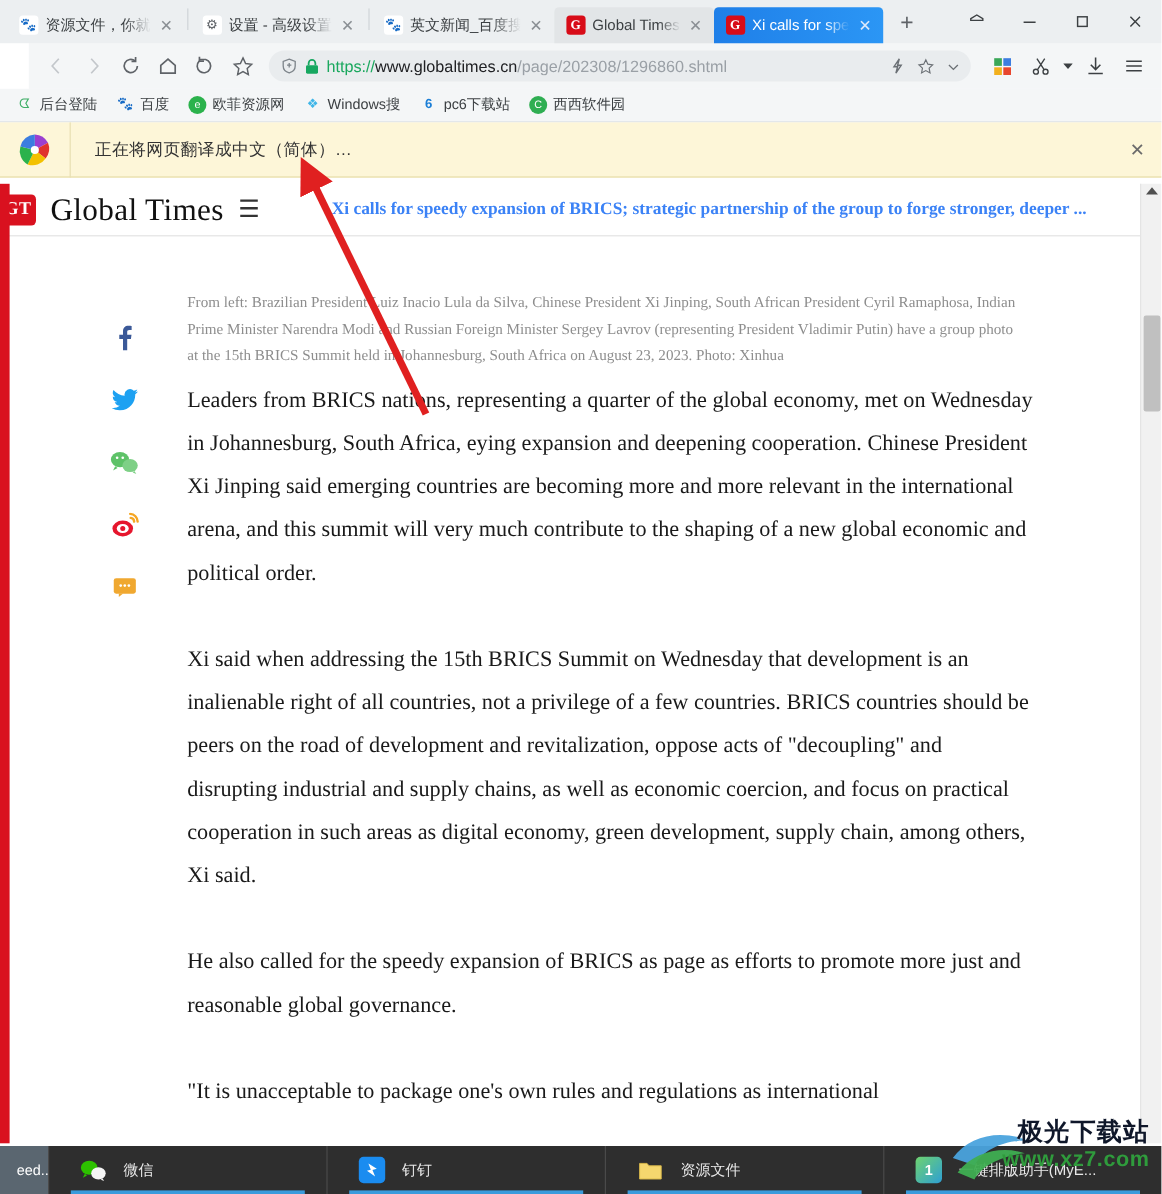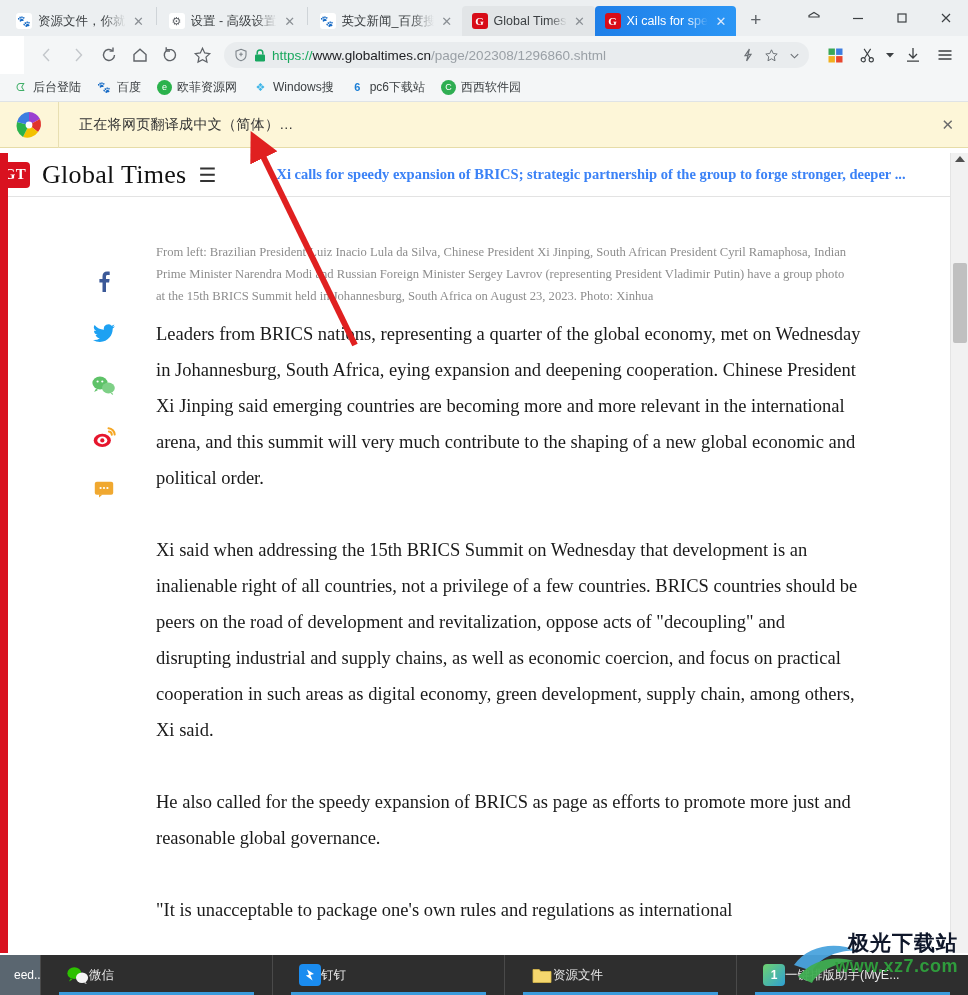--- a/index.html
+++ b/index.html
@@ -273,21 +273,21 @@
     display: flex; align-items: stretch;
     color: #e8e8e8;
   }
   .tb-peek {
     width: 40px; background: #5a6670;
     display: flex; align-items: center; padding-left: 14px;
     font-size: 12px; color: #fff; overflow: hidden; white-space: nowrap;
   }
   .tb-item {
     flex: 1 1 0;
-    display: flex; align-items: center; gap: 0;
+    display: flex; align-items: center; gap: 14px;
     padding-left: 26px;
     border-left: 1px solid #4a4a4a;
     font-size: 12.5px;
     position: relative;
     overflow: hidden; white-space: nowrap;
   }
   .tb-item::after {
     content: ""; position: absolute; left: 18px; right: 18px; bottom: 0;
     height: 3px; background: #3a9bdc;
   }

